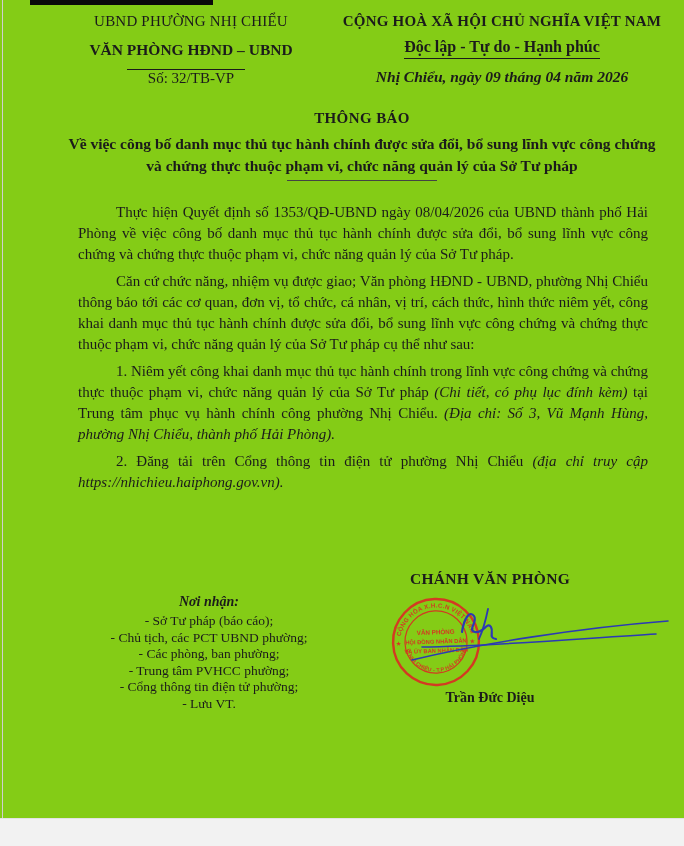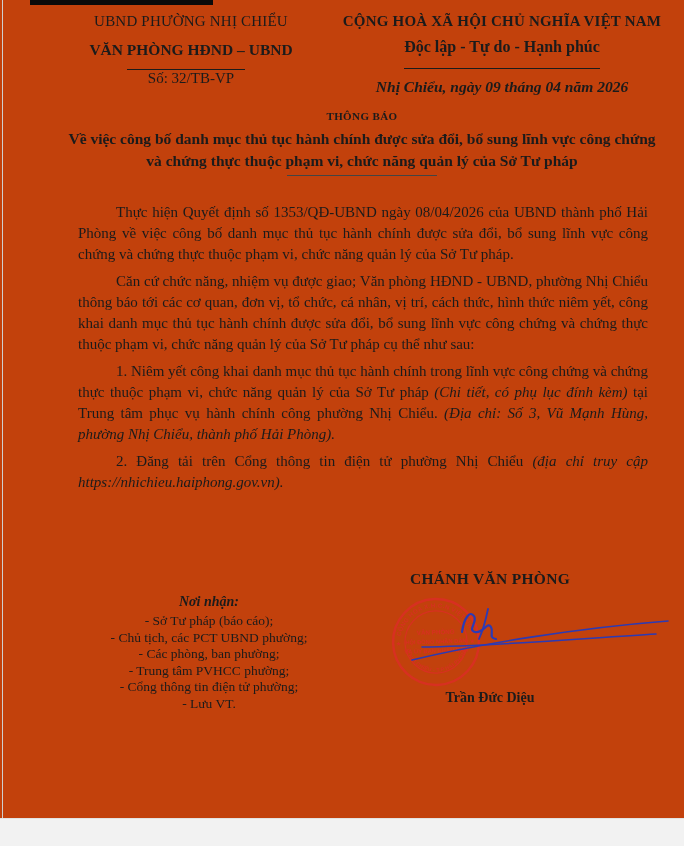--- a/index.html
+++ b/index.html
@@ -3,21 +3,21 @@
 <meta charset="utf-8">
 <style>
   * { margin: 0; padding: 0; box-sizing: border-box; }
   html, body { background: #ffffff; }
   body { font-family: "Liberation Serif", "DejaVu Serif", serif; color: #1b1b1b; }
 
   .page {
     position: relative;
     width: 684px;
     height: 846px;
-    background: #c2410c;
+    background: #84cc16;
     overflow: hidden;
   }
 
   .scan-bar {
     position: absolute;
     left: 30px; top: 0;
     width: 183px; height: 5px;
     background: #0a0a0a;
   }
   .left-edge {
@@ -47,31 +47,31 @@
   .header-left .doc-number { font-size: 15px; margin-top: 11px; }
 
   .header-right {
     position: absolute;
     left: 332px; top: 13px;
     width: 340px;
     text-align: center;
   }
   .header-right .motto   { font-size: 15px; font-weight: bold; letter-spacing: .2px; }
   .header-right .slogan  { font-size: 16px; font-weight: bold; margin-top: 8px; }
-  .header-right .slogan span { display: inline-block; border-bottom: 1.6px solid #1b1b1b; padding-bottom: 12px; }
+  .header-right .slogan span { display: inline-block; border-bottom: 1.6px solid #1b1b1b; padding-bottom: 2px; }
   .header-right .dateline { font-size: 15.5px; font-weight: 600; font-style: italic; margin-top: 9px; }
 
   
   .title-block {
     position: absolute;
     left: 60px; top: 110px;
     width: 604px;
     text-align: center;
   }
-  .doc-title { font-size: 11px; font-weight: bold; letter-spacing: .4px; }
+  .doc-title { font-size: 15px; font-weight: bold; letter-spacing: .4px; }
   .doc-subject { font-size: 15.5px; font-weight: bold; margin-top: 6px; line-height: 22px; }
   .subject-rule { width: 150px; height: 0; border-bottom: 1.4px solid #444; margin: 3px auto 0 auto; }
 
   
   .body-text {
     position: absolute;
     left: 78px; top: 202px;
     width: 570px;
     font-size: 15px;
     line-height: 21px;

